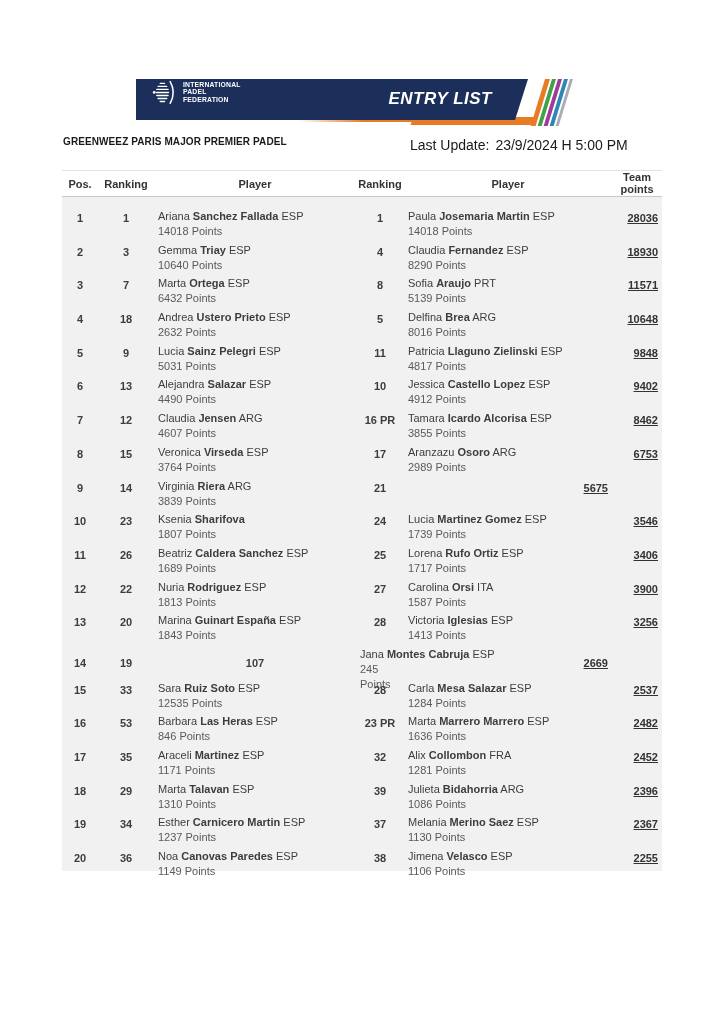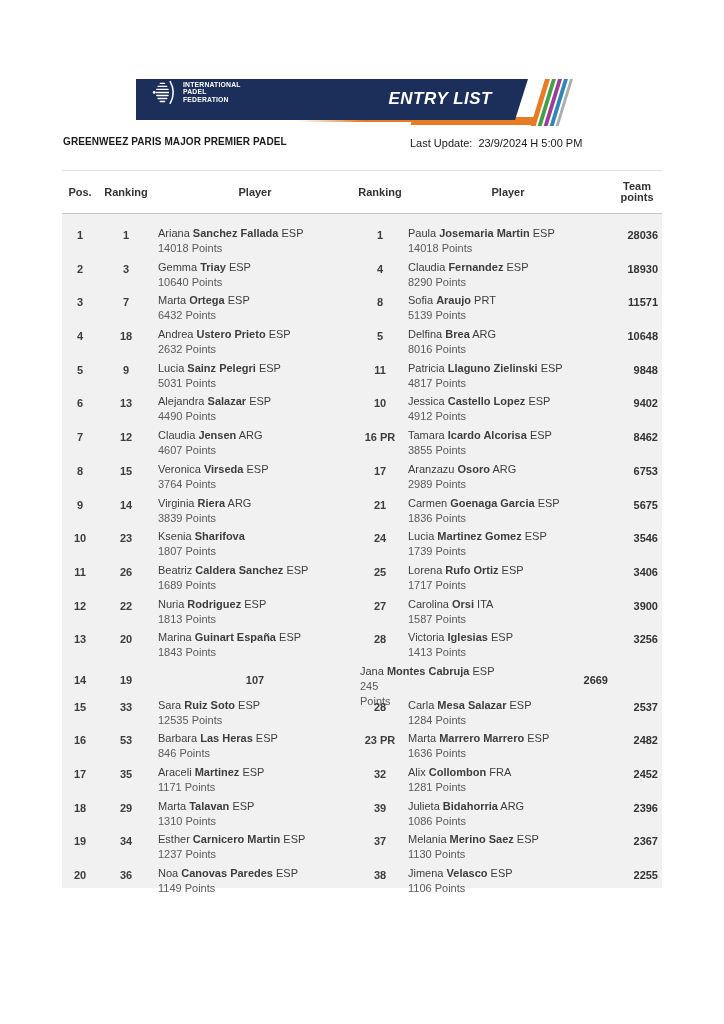--- a/index.html
+++ b/index.html
@@ -25,40 +25,40 @@
   .stripe { position:absolute; top:79px; height:47px; transform:skewX(-17deg); transform-origin:top left; z-index:1; }
   .s1 { left:545px; width:5px; }
   .s2 { left:552px; width:4px; }
   .s3 { left:558px; width:4px; }
   .s4 { left:564px; width:4px; }
   .s5 { left:570px; width:3px; }
 
   
   .title-row { position:absolute; left:63px; top:136px; width:600px; height:16px; }
   .doc-title { position:absolute; left:0; top:0; font-size:10px; font-weight:bold; color:#1a1a1a; letter-spacing:.1px; }
-  .last-update { position:absolute; left:347px; top:1px; font-size:11px; color:#1a1a1a; }
+  .last-update { position:absolute; left:347px; top:1px; font-size:14px; color:#1a1a1a; }
   .last-update .lbl { margin-right:6px; }
 
   
   .tbl { position:absolute; left:62px; top:170px; width:600px; }
   .hdr { display:grid; grid-template-columns:36px 56px 202px 48px 208px 50px;
-         height:44px; align-items:center; background:#ffffff;
+         height:27px; align-items:center; background:#ffffff;
          border-top:1px solid #e2e2e2; border-bottom:1px solid #c9c9c9;
          font-size:11px; font-weight:bold; color:#333333; }
   .hdr .c { text-align:center; }
   .hdr .team-h { line-height:11.5px; text-align:center; }
   .tbody { background:#f1f1f1; }
   .row { display:grid; grid-template-columns:36px 56px 202px 48px 208px 50px;
          height:33.7px; align-items:center; font-size:11px; }
   .cell-num { text-align:center; font-weight:bold; color:#3d3d3d; }
   .cell-player { text-align:left; line-height:15px; padding-left:4px; padding-top:1px; }
   .cell-player .pname { color:#3d3d3d; white-space:nowrap;margin-top:11px; }
   .cell-player .pname b { font-weight:bold; }
   .cell-player .ppoints { color:#5a5a5a; }
-  .cell-team { text-align:right; font-weight:bold; color:#333333; padding-right:4px; }
+  .cell-team { text-align:right; font-weight:bold; color:#333333; padding-right:4px;text-decoration:underline; }
 </style>
 </head>
 <body>
 
 <div class="page">
 
   <div class="orange-line-thin"></div>
   <div class="orange-bar-thick" style="background: rgb(232, 124, 38);"></div>
   <div class="stripe s1" style="background: rgb(232, 124, 38);"></div>
   <div class="stripe s2" style="background: rgb(67, 160, 71);"></div>
@@ -231,24 +231,20 @@
   </div>
 
   <div class="row">
     <div class="cell-num">9</div>
     <div class="cell-num">14</div>
     <div class="cell-player">
       <div class="pname"><span>Virginia</span> <b>Riera</b> <span>ARG</span></div>
       <div class="ppoints">3839 Points</div>
     </div>
     <div class="cell-num">21</div>
-    <div class="cell-player">
-      <div class="pname"><span>Carmen</span> <b>Goenaga Garcia</b> <span>ESP</span></div>
-      <div class="ppoints">1836 Points</div>
-    </div>
     <div class="cell-team">5675</div>
   </div>
 
   <div class="row">
     <div class="cell-num">10</div>
     <div class="cell-num">23</div>
     <div class="cell-player">
       <div class="pname"><span>Ksenia</span> <b>Sharifova</b> <span></span></div>
       <div class="ppoints">1807 Points</div>
     </div>

